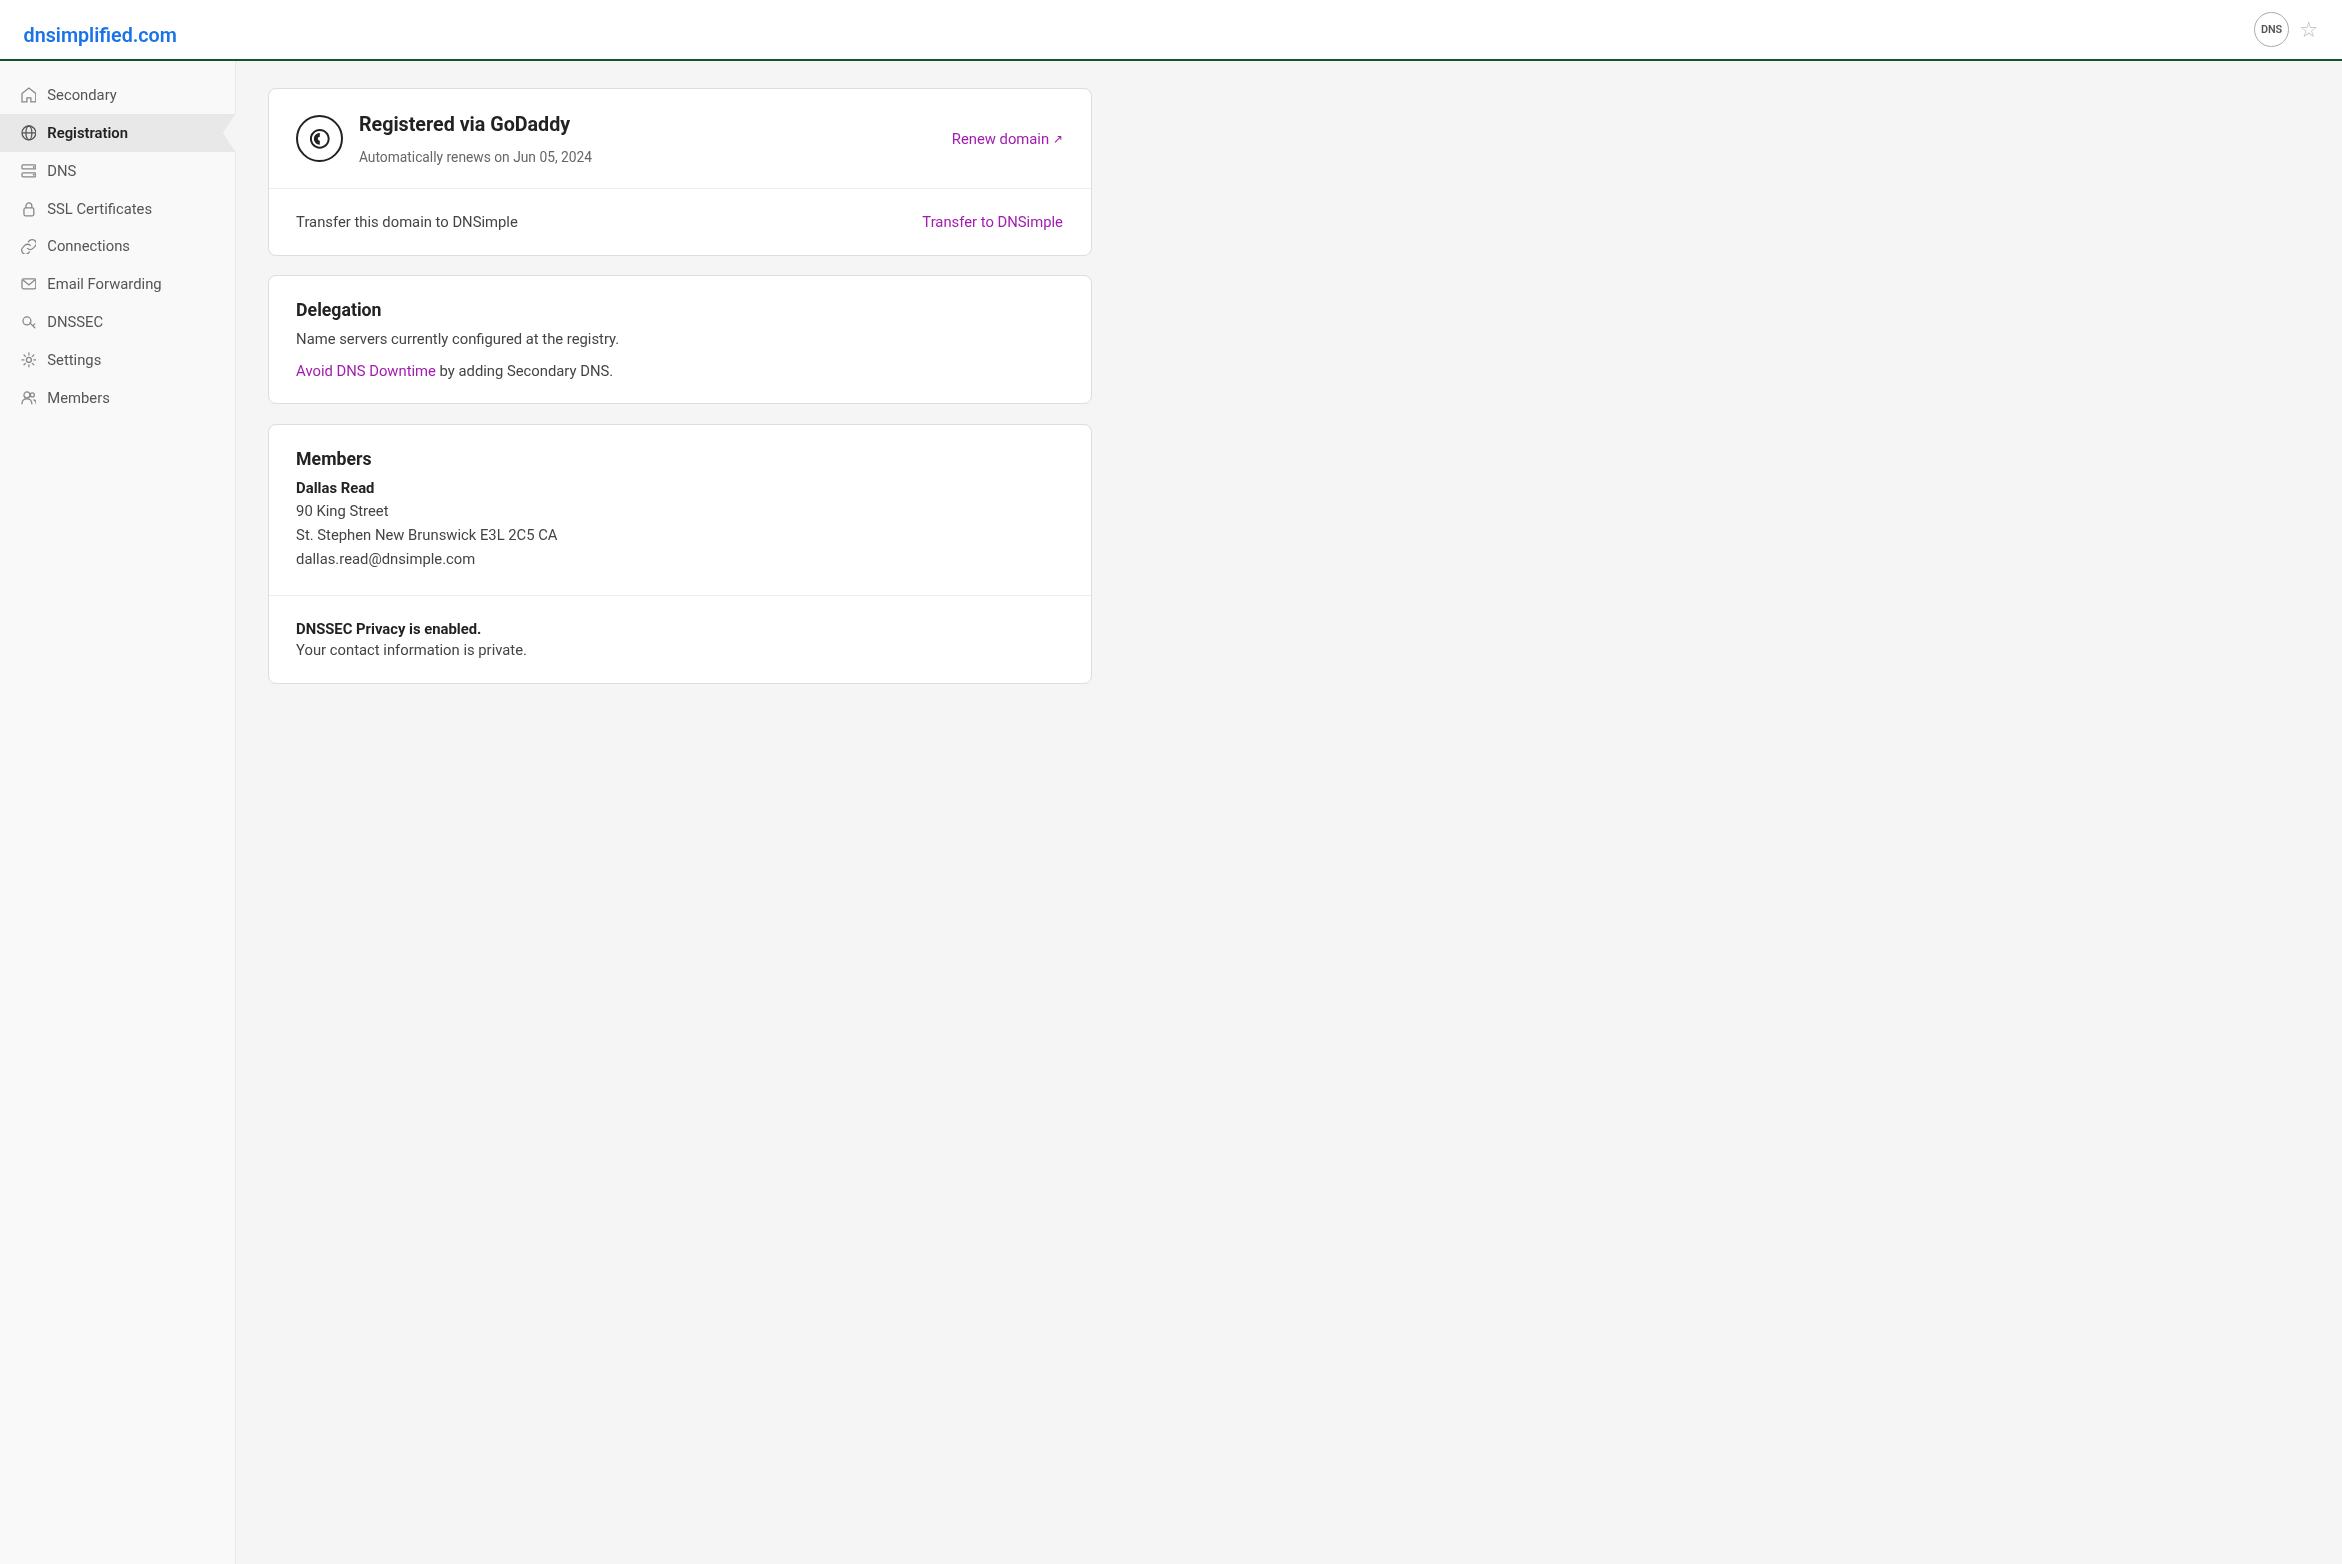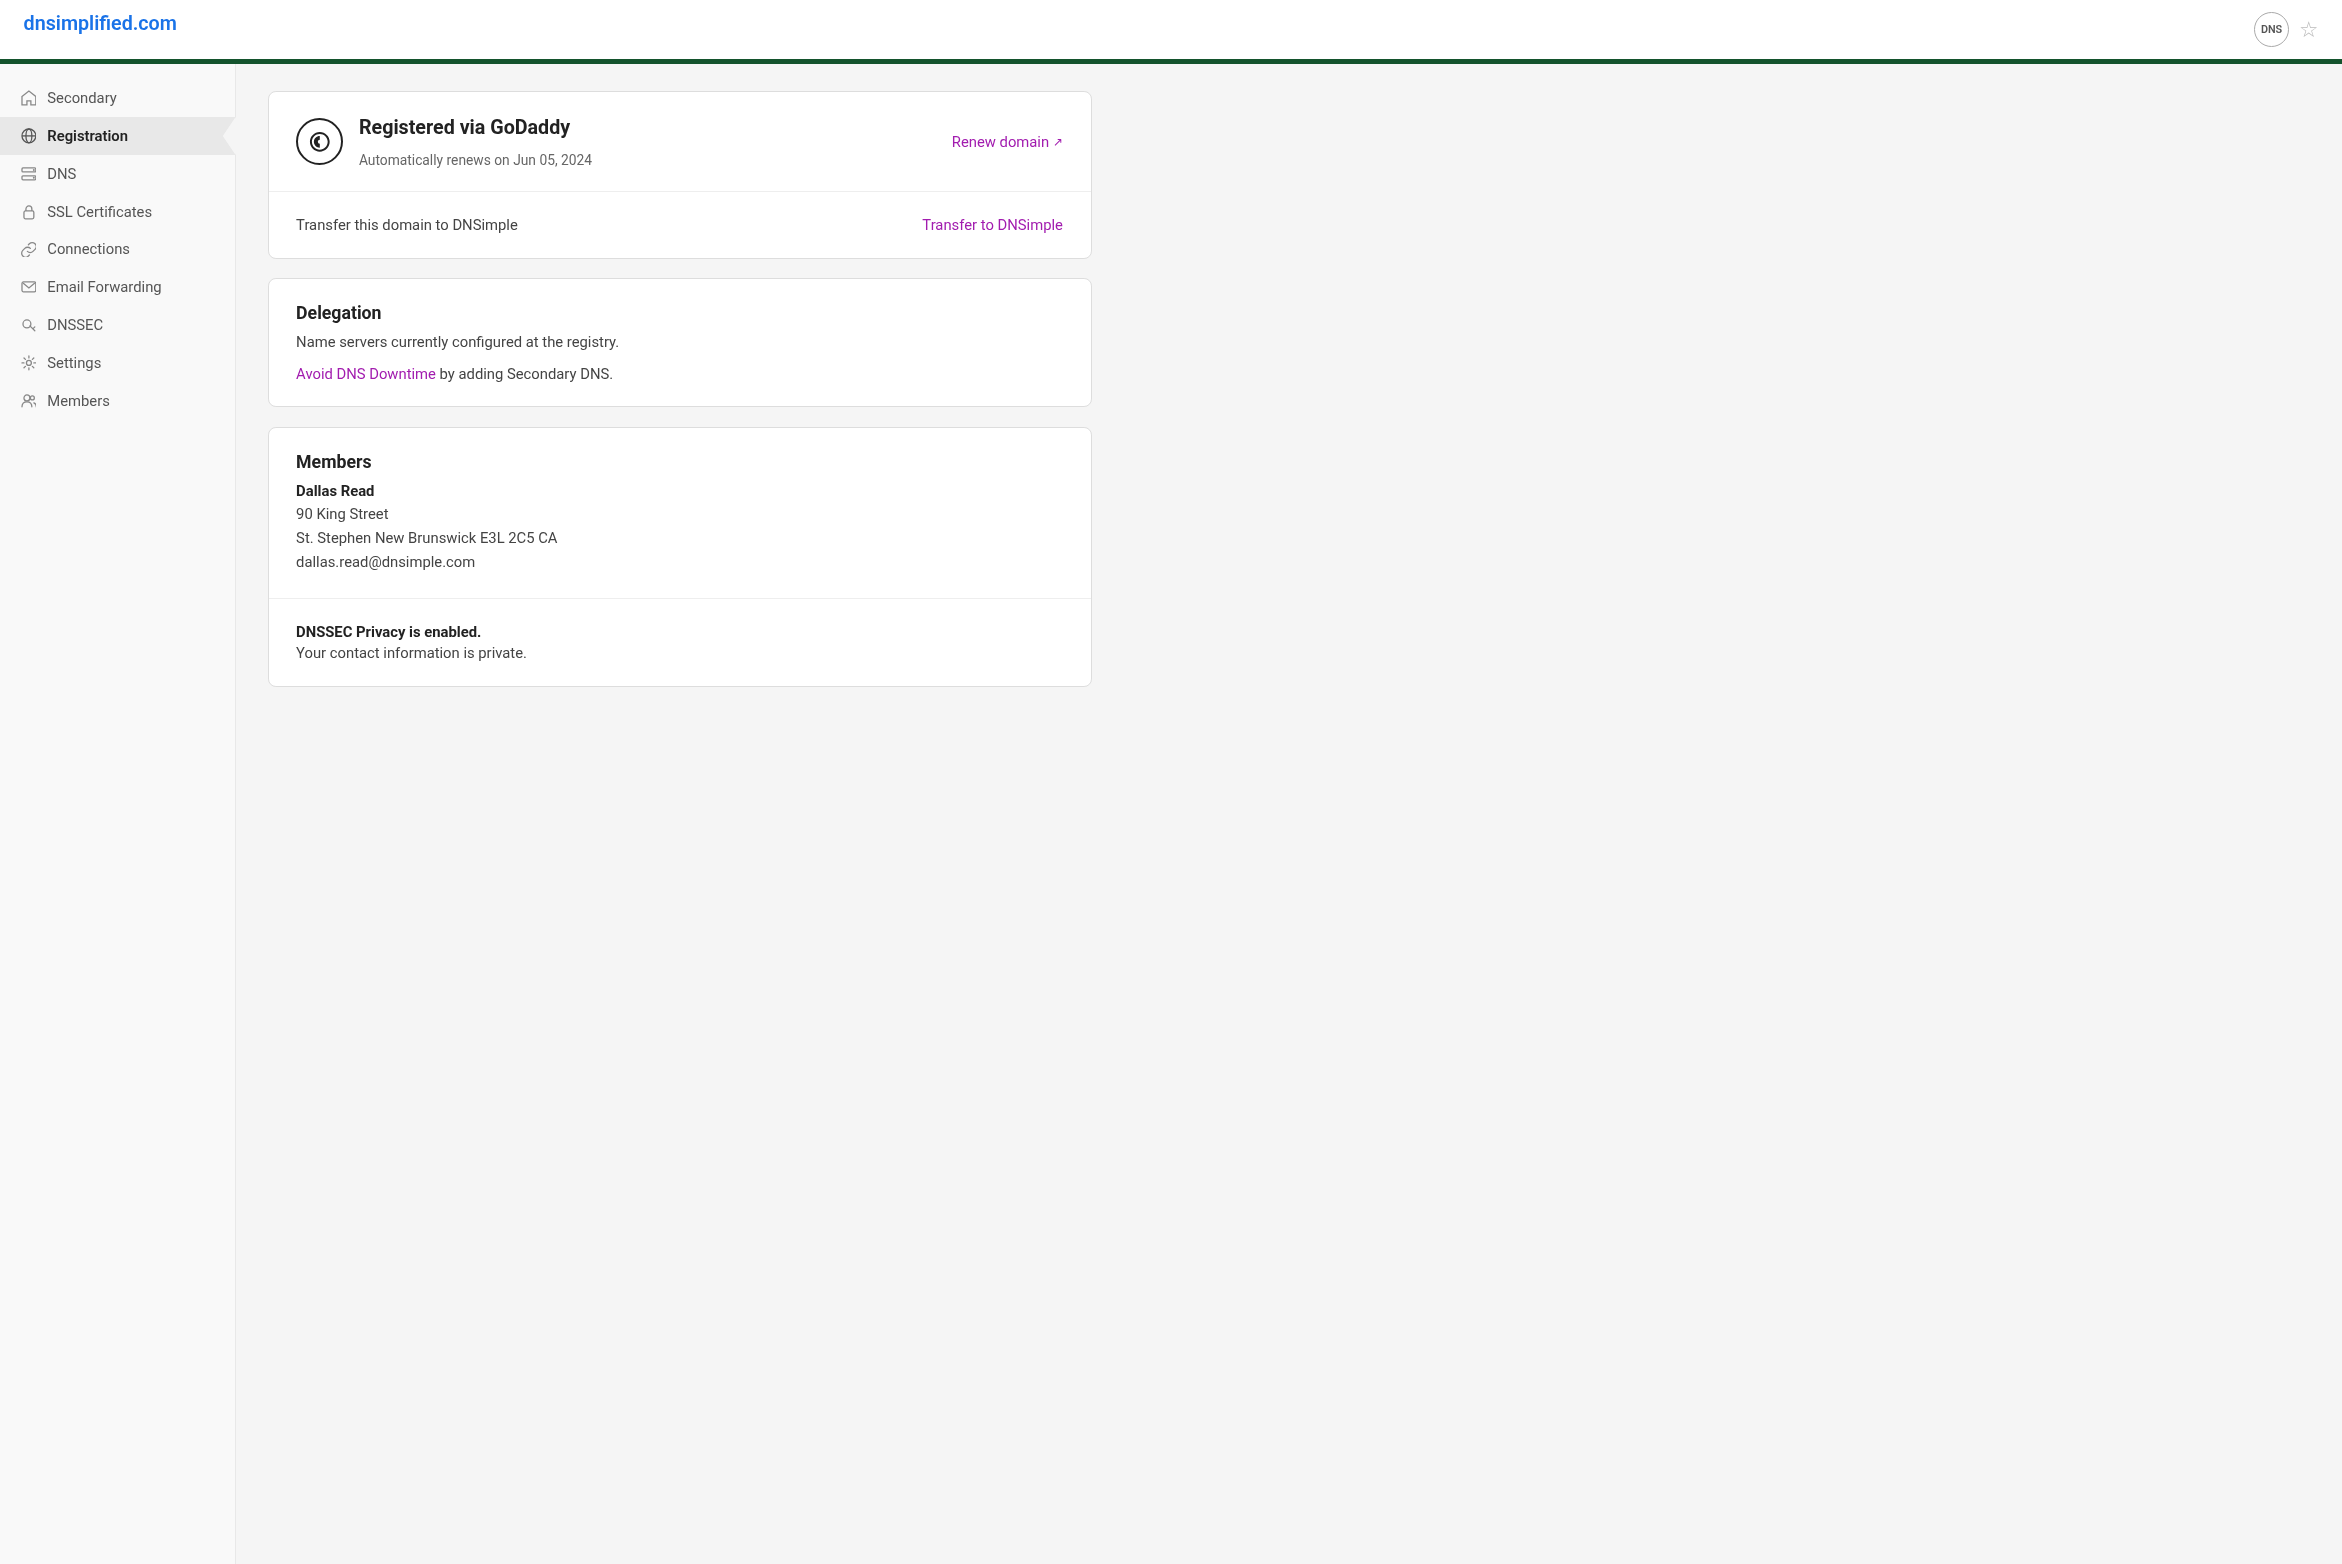--- a/index.html
+++ b/index.html
@@ -4,25 +4,25 @@
   <style>
     * { box-sizing: border-box; margin: 0; padding: 0; }
     body {
       font-family: -apple-system, BlinkMacSystemFont, "Segoe UI", Roboto, sans-serif;
       background: #f5f5f5;
       color: #333;
       font-size: 14.8px;
     }
     .top-bar {
       display: flex;
-      align-items: flex-start;
+      align-items: flex-end;
       justify-content: space-between;
       padding: 11.8px 23.6px;
       background: #fff;
-      border-bottom: 5px solid #14532d;
+      border-bottom: 2px solid #14532d;
     }
     .top-bar-logo {
       color: #1a73e8;
       font-size: 19.7px;
       font-weight: 600;
       text-decoration: none;
     }
     .top-bar-right {
       display: flex;
       align-items: center;

